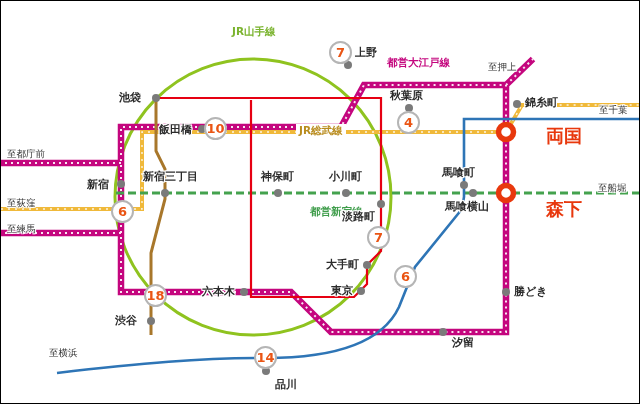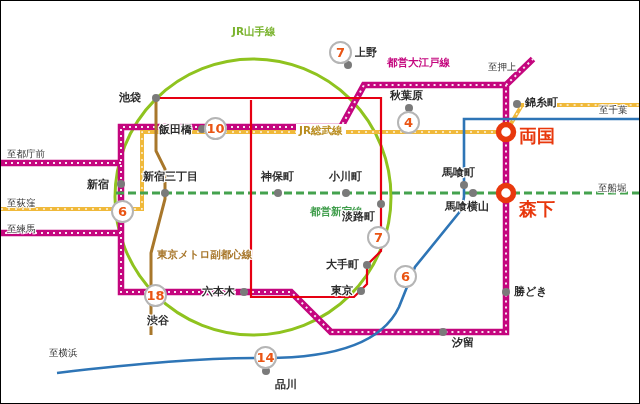--- a/index.html
+++ b/index.html
@@ -12,21 +12,21 @@
   .halo{text-shadow:1px 0 0 #fff,-1px 0 0 #fff,0 1px 0 #fff,0 -1px 0 #fff,
         1px 1px 0 #fff,-1px -1px 0 #fff,1px -1px 0 #fff,-1px 1px 0 #fff;}
   .lbl{position:absolute;font-size:11px;font-weight:600;color:#2b2b2b;white-space:nowrap;line-height:1.2;}
   .edge{position:absolute;font-size:9.5px;font-weight:500;color:#333;white-space:nowrap;line-height:1.2;}
   .line-label{position:absolute;font-size:10.5px;font-weight:700;white-space:nowrap;line-height:1.2;}
   .boxed{position:absolute;border:1.6px solid #e60012;background:#fff;color:#e60012;
          font-size:10.5px;font-weight:700;padding:2px 6px;white-space:nowrap;line-height:1.2;}
   .num{position:absolute;width:23px;height:23px;border-radius:50%;background:#fff;
        border:2px solid #b5b5b5;color:#ea5514;font-size:13px;font-weight:700;
        display:flex;align-items:center;justify-content:center;box-sizing:border-box;}
-  .big{position:absolute;font-size:18px;font-weight:800;color:#e8380d;white-space:nowrap;line-height:1.2;}
+  .big{position:absolute;font-size:18px;font-weight:800;color:#e8380d;white-space:nowrap;line-height:1.2;margin-left:27px;}
 </style>
 </head>
 <body>
 
 <div class="map">
 
   <svg width="640" height="404" viewBox="0 0 640 404">
 
     <circle cx="252" cy="196" r="138" fill="none" stroke="#8fc31f" stroke-width="3"></circle>
 
@@ -67,38 +67,37 @@
     </g>
 
     <circle cx="505" cy="131" r="7.5" fill="#fff" stroke="#e8380d" stroke-width="5.5"></circle>
     <circle cx="505" cy="192" r="7.5" fill="#fff" stroke="#e8380d" stroke-width="5.5"></circle>
   </svg>
 
   <div class="line-label halo" style="left:231px;top:24px;color:#7ab32e;">JR山手線</div>
   <div class="line-label halo" style="left:386px;top:55px;color:#c4067e;">都営大江戸線</div>
   <div class="line-label" style="left:295px;top:123px;color:#b98c1e;background:#fff;padding:0 3px;">JR総武線</div>
   <div class="line-label halo" style="left:309px;top:204px;color:#3f9d4b;">都営新宿線</div>
-  <div class="line-label halo" style="left:156px;top:247px;color:#a8772b;">東京メトロ副都心線</div>
 
   <div class="lbl halo" style="left:118px;top:90px;">池袋</div>
   <div class="lbl halo" style="left:354px;top:45px;text-align:center;">上野</div>
   <div class="lbl halo" style="left:389px;top:88px;">秋葉原</div>
   <div class="lbl halo" style="left:524px;top:95px;">錦糸町</div>
   <div class="lbl halo" style="left:158px;top:122px;">飯田橋</div>
   <div class="lbl halo" style="left:86px;top:177px;">新宿</div>
   <div class="lbl halo" style="left:142px;top:169px;">新宿三丁目</div>
   <div class="lbl halo" style="left:260px;top:169px;">神保町</div>
   <div class="lbl halo" style="left:328px;top:169px;">小川町</div>
   <div class="lbl halo" style="left:441px;top:165px;">馬喰町</div>
   <div class="lbl halo" style="left:444px;top:199px;">馬喰横山</div>
   <div class="lbl halo" style="left:341px;top:209px;">淡路町</div>
   <div class="lbl halo" style="left:325px;top:257px;">大手町</div>
   <div class="lbl halo" style="left:330px;top:283px;">東京</div>
   <div class="lbl halo" style="left:201px;top:284px;">六本木</div>
-  <div class="lbl halo" style="left:114px;top:313px;margin-left:32px;">渋谷</div>
+  <div class="lbl halo" style="left:114px;top:313px;">渋谷</div>
   <div class="lbl halo" style="left:513px;top:284px;">勝どき</div>
   <div class="lbl halo" style="left:451px;top:335px;">汐留</div>
   <div class="lbl halo" style="left:274px;top:377px;">品川</div>
 
   <div class="big halo" style="left:518px;top:124px;">両国</div>
   <div class="big halo" style="left:518px;top:197px;">森下</div>
 
   <div class="num" style="left:328px;top:40px;">7</div>
   <div class="num" style="left:396px;top:110px;">4</div>
   <div class="num" style="left:203px;top:116px;">10</div>

